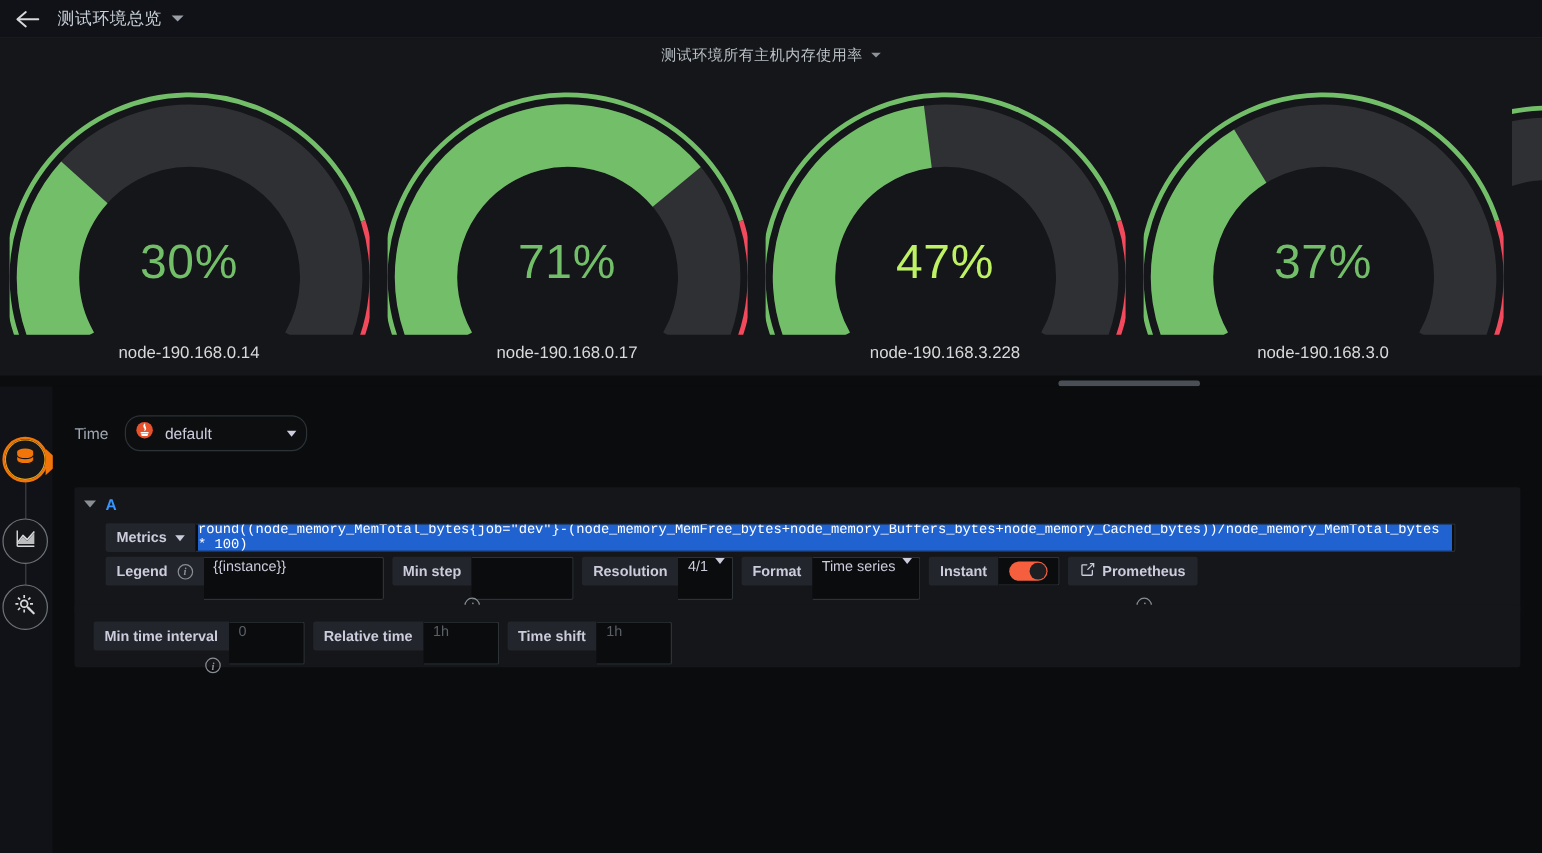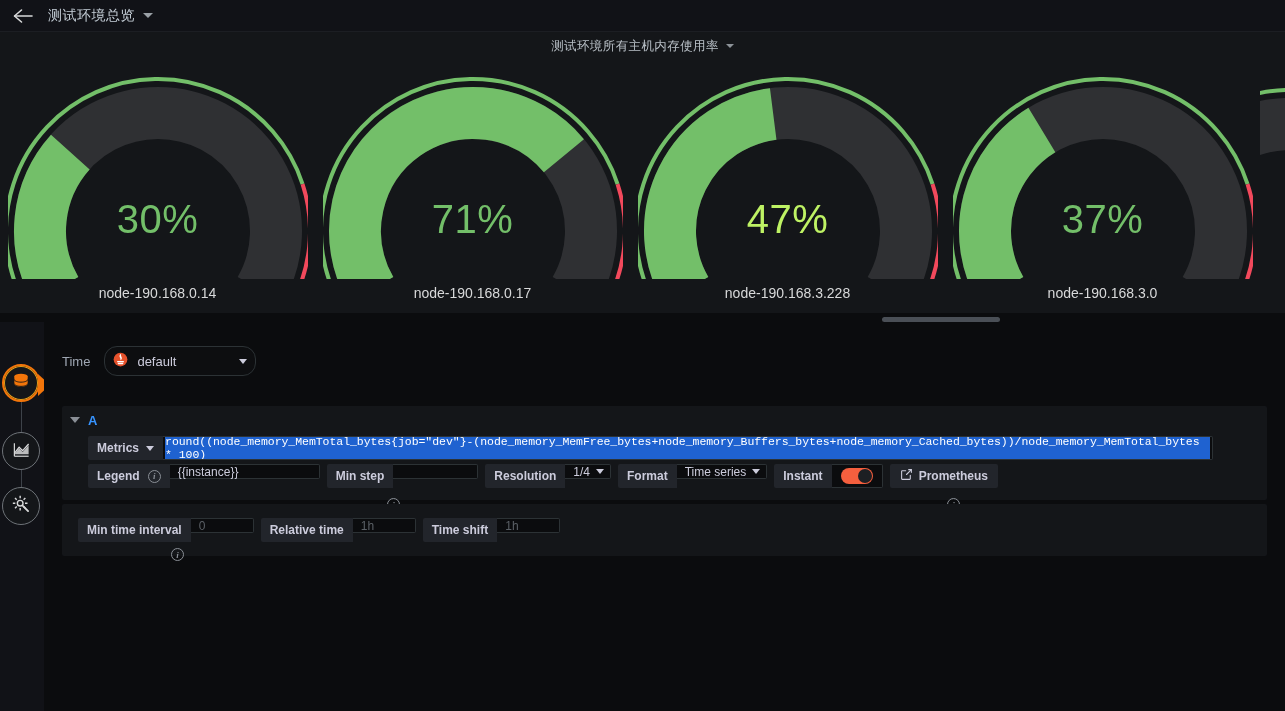--- a/index.html
+++ b/index.html
@@ -177,24 +177,24 @@
     border-left-width: 4px; border-right-width: 4px; border-top-width: 5px;
   }
   .info-i {
     width: 13px; height: 13px; border-radius: 50%;
     border: 1px solid #8a8f96; color: #8a8f96;
     font-size: 9px; font-weight: 700; font-style: italic;
     display: inline-flex; align-items: center; justify-content: center;
     margin-left: 8px; font-family: "Liberation Serif", serif;
   }
   .inp {
-    height: 15px; background: #0b0c0e; border: 1px solid #2c3235;
+    height: 36px; background: #0b0c0e; border: 1px solid #2c3235;
     border-left: none; color: #ccccdc;
     font-size: 12px; padding: 0 8px;
-    display: flex; align-items: center;
+    display: flex; align-items: flex-start;
     border-radius: 0 2px 2px 0;
     font-family: "Liberation Sans", sans-serif;
   }
   .inp.ph { color: #5b6066; }
   .code {
     font-family: "Liberation Mono", monospace;
     font-size: 11.5px; letter-spacing: -0.05px;
   }
   .sel-text {
     background: #1f62d0; color: #ffffff;
@@ -423,21 +423,21 @@
         </div>
         <div class="inp" style="width:85px;">
           <span></span>
         </div>
 
         <div class="gap"></div>
         <div class="seg">
           <span>Resolution</span>
         </div>
         <div class="inp" style="padding-right:6px;">
-          <span>1/4</span>
+          <span>4/1</span>
           <span class="chev-down" style="border-top-color:#ccccdc;margin-left:6px;border-left-width:4px;border-right-width:4px;border-top-width:5px;"></span>
         </div>
 
         <div class="gap"></div>
         <div class="seg">
           <span>Format</span>
         </div>
         <div class="inp" style="padding-right:6px;">
           <span>Time series</span>
           <span class="chev-down" style="border-top-color:#ccccdc;margin-left:6px;border-left-width:4px;border-right-width:4px;border-top-width:5px;"></span>

